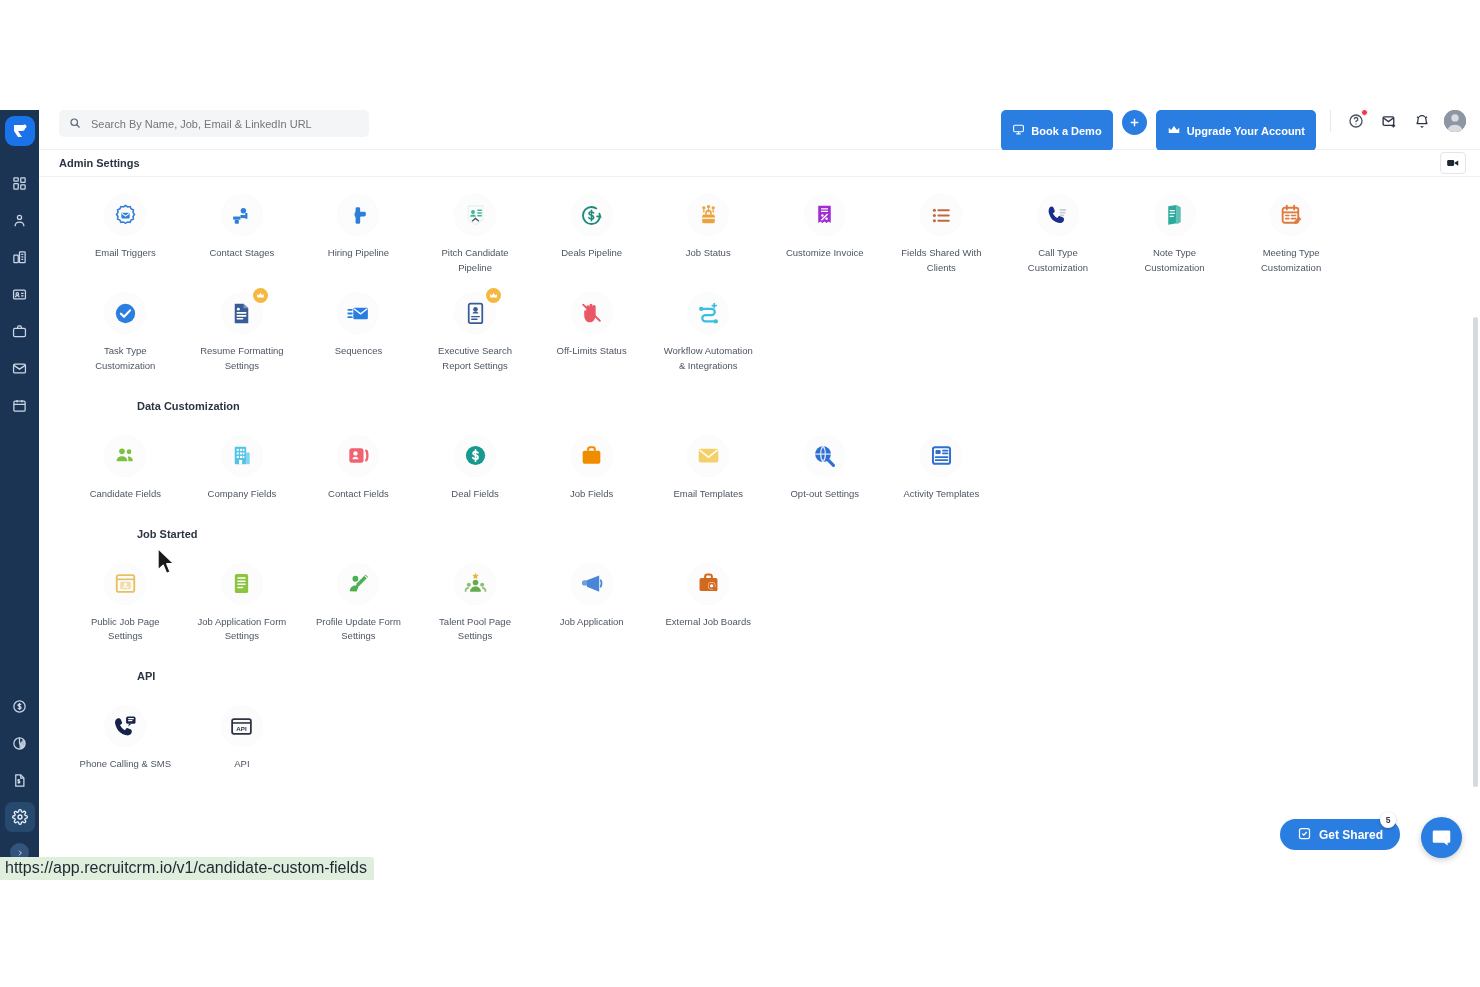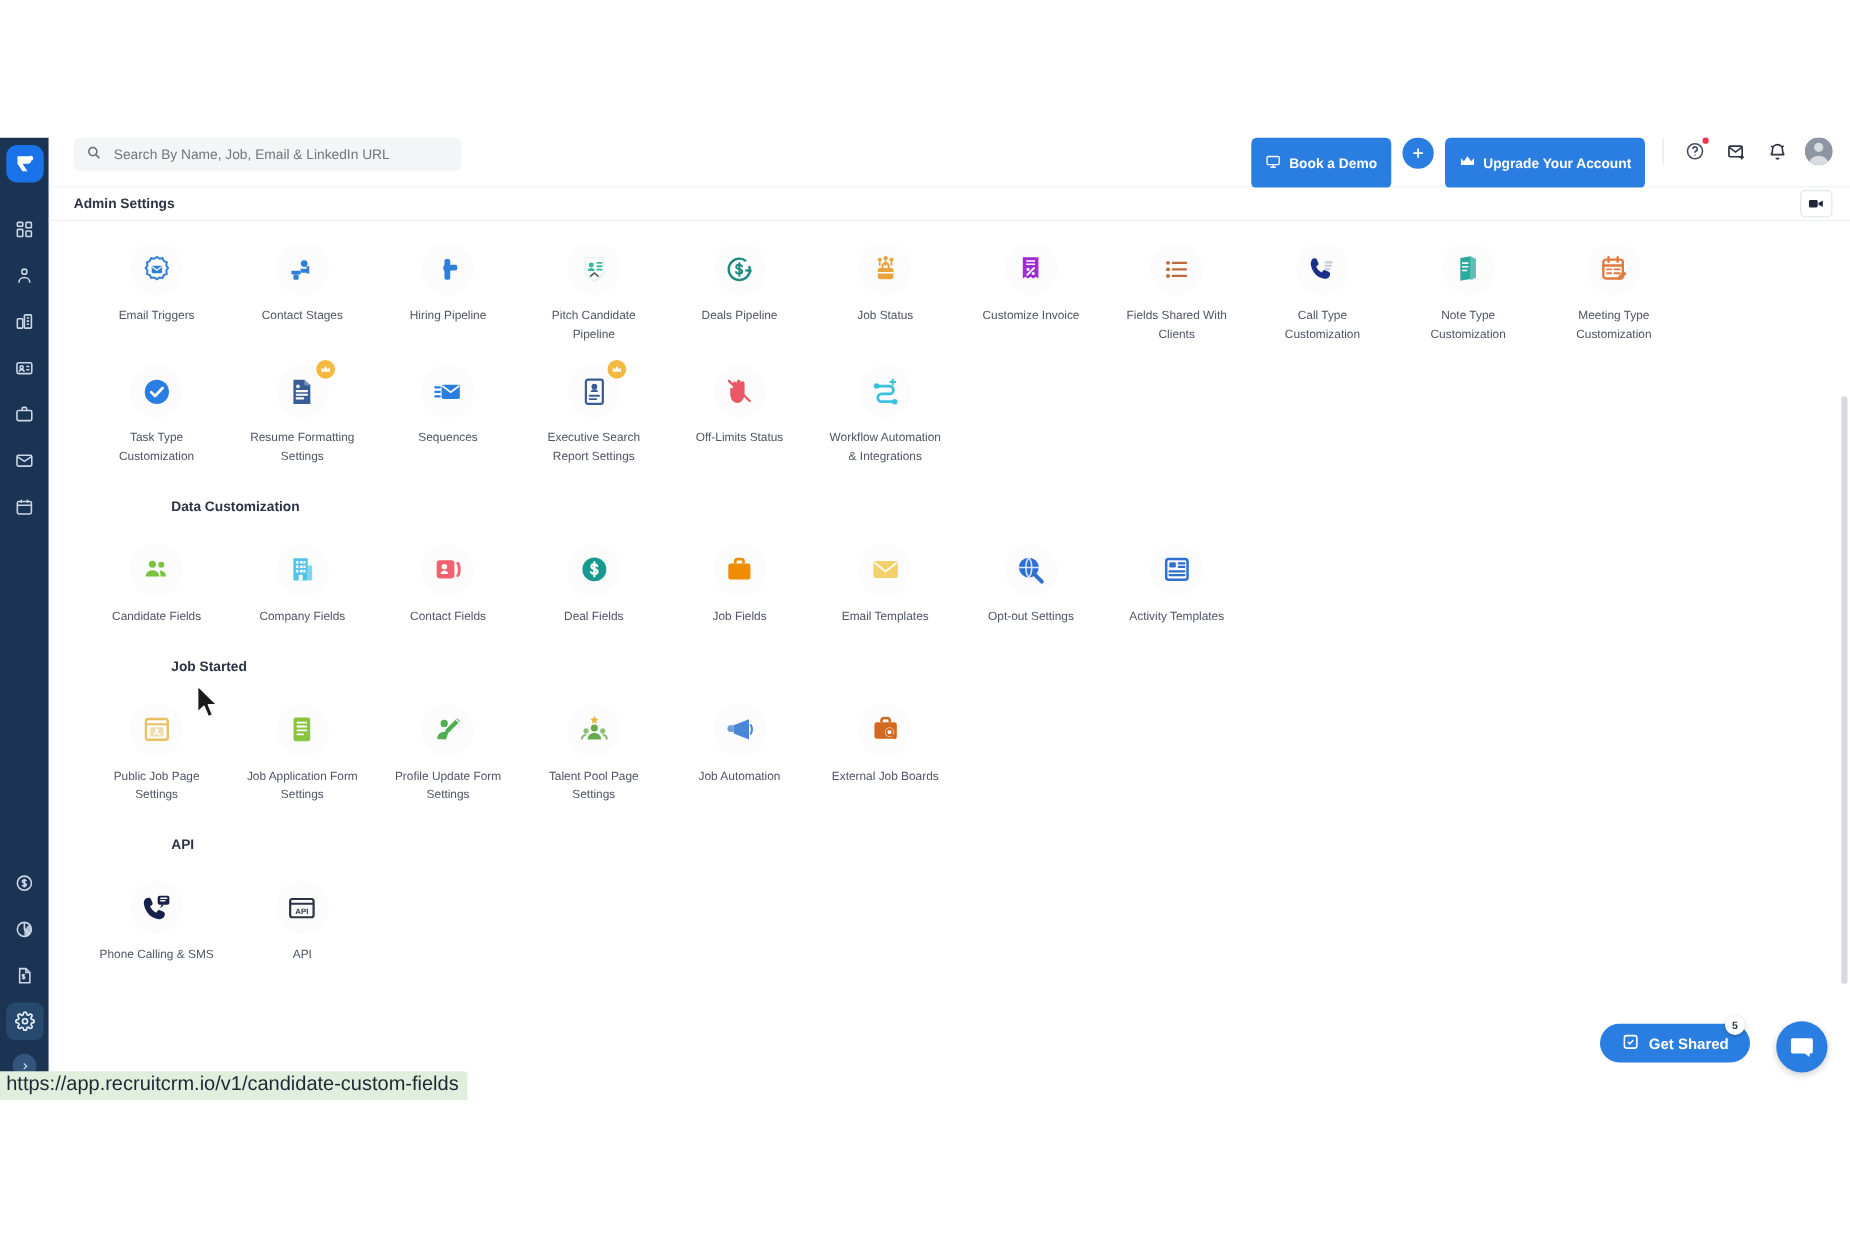--- a/index.html
+++ b/index.html
@@ -753,21 +753,21 @@
               <div class="lbl">Talent Pool Page Settings</div>
             </div>
             <div class="tile">
               <div class="circle">
                 <svg width="25" height="25" viewBox="0 0 24 24">
                   <path d="M19.4 4.2v15.6L7.6 15.2v-6.4z" fill="#4a86d6"></path>
                   <path d="M7.6 8.8H5.4a2.6 2.6 0 0 0 0 5.2h2.2z" fill="#4a86d6" opacity=".8"></path>
                   <path d="M20.8 8.8c1 1.8 1 4.6 0 6.4" fill="none" stroke="#4a86d6" stroke-width="1.6" stroke-linecap="round"></path>
                 </svg>
               </div>
-              <div class="lbl">Job Automation</div>
+              <div class="lbl">Job Application</div>
             </div>
             <div class="tile">
               <div class="circle">
                 <svg width="25" height="25" viewBox="0 0 24 24">
                   <rect x="3.4" y="6.6" width="17.2" height="12.6" rx="1.8" fill="#d2691e"></rect>
                   <path d="M8.8 6.6V5.2A1.9 1.9 0 0 1 10.7 3.3h2.6a1.9 1.9 0 0 1 1.9 1.9v1.4" fill="none" stroke="#d2691e" stroke-width="2"></path>
                   <circle cx="15" cy="14.2" r="3.6" fill="#fff"></circle>
                   <circle cx="15" cy="14.2" r="2.4" fill="none" stroke="#d2691e" stroke-width="1.6"></circle>
                   <path d="M16.9 16.1l2.4 2.4" stroke="#d2691e" stroke-width="1.8" stroke-linecap="round"></path>
                 </svg>

